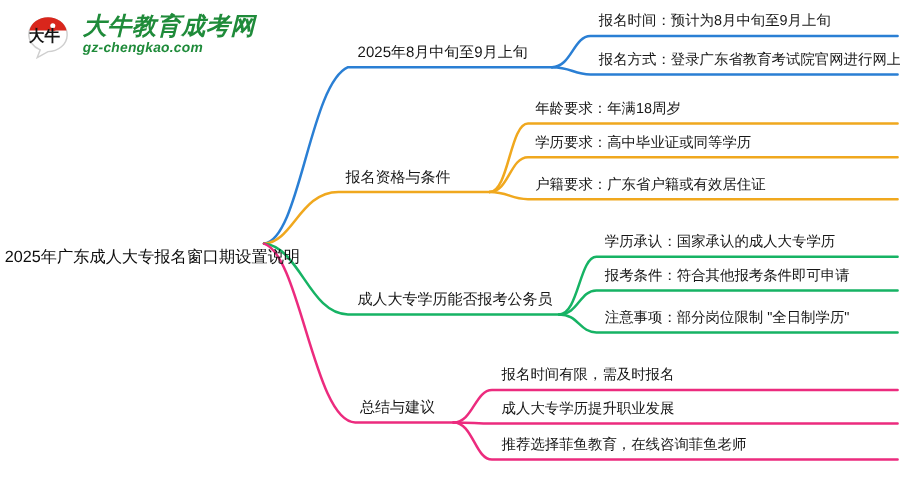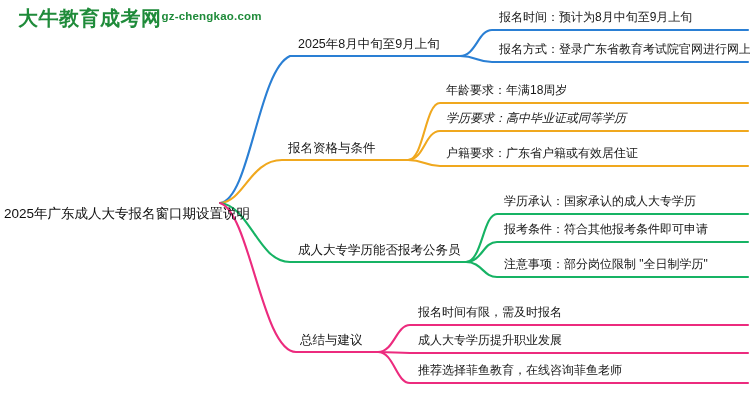--- a/index.html
+++ b/index.html
@@ -25,23 +25,24 @@
     align-items: center;
     gap: 7px;
   }
   #logo-mark {
     width: 44px;
     height: 42px;
     position: relative;
   }
   #logo-text-group {
     display: flex;
-    flex-direction: row;
+    flex-direction: column;
     justify-content: center;
     line-height: 1;
+    font-style: italic;
   }
   #logo-title {
     font-size: 20px;
     font-weight: bold;
     color: #1f8b3a;
     letter-spacing: 0.5px;
     white-space: nowrap;
   }
   #logo-domain {
     font-size: 11.5px;
@@ -80,20 +81,29 @@
     font-size: 12.5px;
   }
   .node-label.leaf {
     font-size: 12px;
   }
 </style>
 </head>
 <body>
 
 <div id="logo">
+  <div id="logo-mark">
+    <svg width="44" height="42" viewBox="0 0 44 42" aria-hidden="true">
+      <path d="M6 20 A16 14 0 1 1 22 35 L13 40 L15.5 33.5 A16 14 0 0 1 6 20 Z" fill="#ffffff" stroke="#cfcfcf" stroke-width="1.2"></path>
+      <path d="M6.6 17.5 A15.6 13.2 0 0 1 37.4 17.5 Z" fill="#d9261c"></path>
+      <circle cx="26" cy="13.5" r="4.4" fill="#d9261c"></circle>
+      <circle cx="26" cy="13.5" r="2.1" fill="#ffffff"></circle>
+      <text x="19" y="26" font-size="13" font-weight="bold" font-family="'Liberation Sans', sans-serif" fill="#141414" text-anchor="middle">大牛</text>
+    </svg>
+  </div>
   <div id="logo-text-group">
     <div id="logo-title">大牛教育成考网</div>
     <div id="logo-domain">gz-chengkao.com</div>
   </div>
 </div>
 
 <svg id="map-lines" viewBox="0 0 750 410" xmlns="http://www.w3.org/2000/svg">
 
   <g>
     <path d="M20 203 L220 203" stroke="#8a8a8a" stroke-width="0" fill="none"></path>
@@ -132,21 +142,21 @@
 <div class="node-label branch" style="left:298px; top:56px;">2025年8月中旬至9月上旬</div>
 
 <div class="node-label leaf" style="left:499px; top:30px;">报名时间：预计为8月中旬至9月上旬</div>
 
 <div class="node-label leaf" style="left:499px; top:62px;">报名方式：登录广东省教育考试院官网进行网上报名</div>
 
 <div class="node-label branch" style="left:288px; top:160px;">报名资格与条件</div>
 
 <div class="node-label leaf" style="left:446px; top:103px;">年龄要求：年满18周岁</div>
 
-<div class="node-label leaf" style="left:446px; top:131px;font-style:italic;">学历要求：高中毕业证或同等学历</div>
+<div class="node-label leaf" style="left:446px; top:131px;">学历要求：高中毕业证或同等学历</div>
 
 <div class="node-label leaf" style="left:446px; top:166px;">户籍要求：广东省户籍或有效居住证</div>
 
 <div class="node-label branch" style="left:298px; top:262px;">成人大专学历能否报考公务员</div>
 
 <div class="node-label leaf" style="left:504px; top:214px;">学历承认：国家承认的成人大专学历</div>
 
 <div class="node-label leaf" style="left:504px; top:242px;">报考条件：符合其他报考条件即可申请</div>
 
 <div class="node-label leaf" style="left:504px; top:277px;">注意事项：部分岗位限制 "全日制学历"</div>

